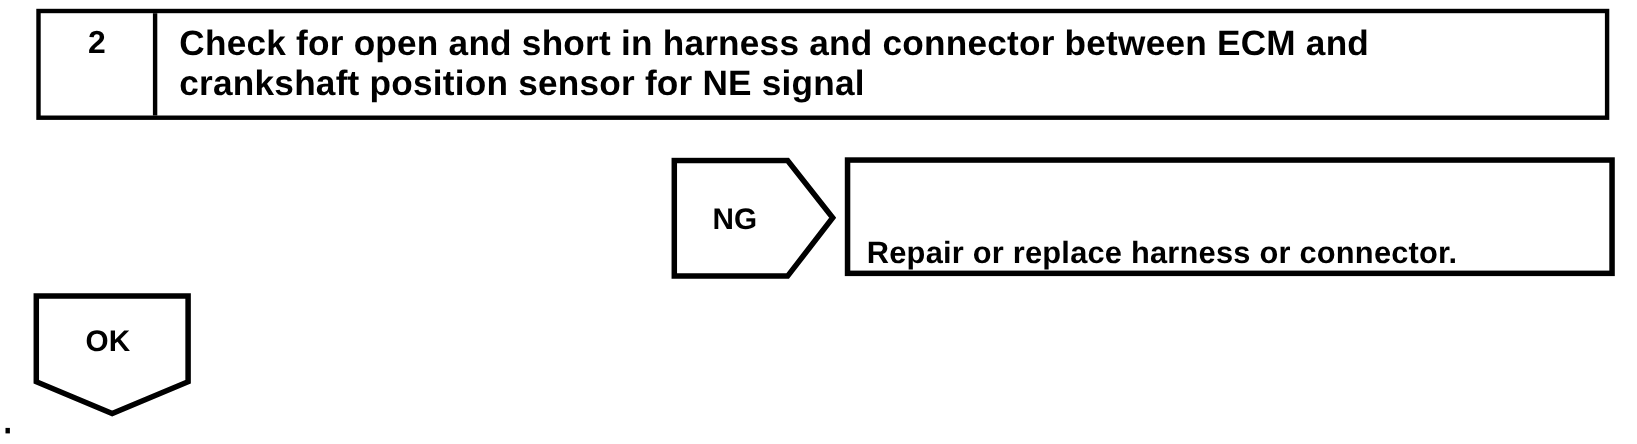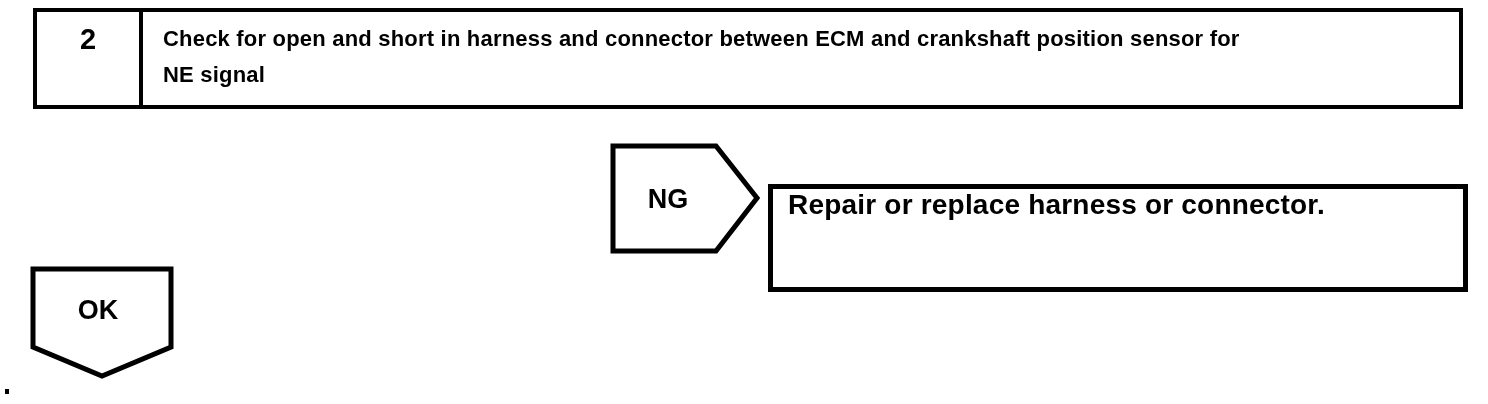--- a/index.html
+++ b/index.html
@@ -35,21 +35,21 @@
     border-right: 4px solid #000000;
     box-sizing: border-box;
     text-align: center;
     padding-top: 11px;
     font-size: 29px;
     font-weight: bold;
   }
   .step-title-cell {
     flex: 1;
     padding: 9px 200px 0 20px;
-    font-size: 22px;
+    font-size: 32px;
     font-weight: bold;
     line-height: 36px;
     letter-spacing: 0.2px;
   }
 
   
   .ng-pentagon {
     position: absolute;
     left: 610px;
     top: 143px;
@@ -60,27 +60,26 @@
   
   .result-box {
     position: absolute;
     left: 768px;
     top: 143px;
     width: 700px;
     height: 108px;
     border: 5px solid #000000;
     box-sizing: border-box;
     display: flex;
-    align-items: flex-start;
+    align-items: flex-end;
     padding-left: 15px;
     font-size: 28px;
     font-weight: bold;
     letter-spacing: 0.2px;
     background: #ffffff;
-    margin-top: 41px;
   }
 
   
   .ok-pentagon {
     position: absolute;
     left: 30px;
     top: 266px;
     width: 144px;
     height: 113px;
   }

